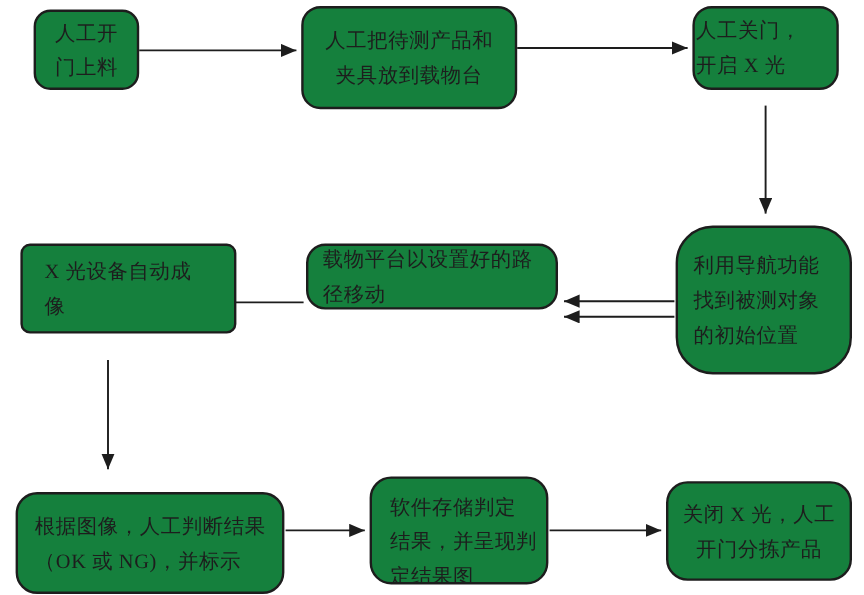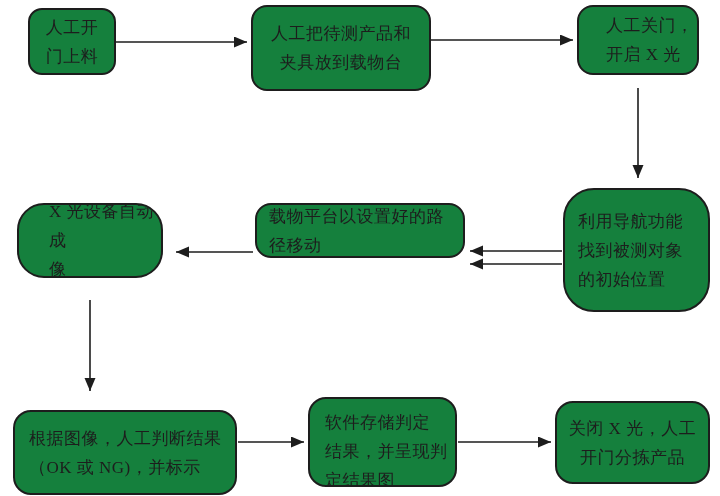--- a/index.html
+++ b/index.html
@@ -39,24 +39,24 @@
     font-size: 17px;
     line-height: 29px;
     letter-spacing: 0.5px;
   }
   .node.align-center { align-items: center; text-align: center; }
   .node.align-left   { align-items: flex-start; text-align: left; }
 
   
   .n-open-door-load   { left: 28px;  top: 8px;   width: 88px;  height: 67px;  border-radius: 14px; }
   .n-place-product    { left: 251px; top: 5px;   width: 180px; height: 86px;  border-radius: 16px; }
-  .n-close-door-xray  { left: 577px; top: 5px;   width: 122px; height: 70px;  border-radius: 16px; padding-left: 27px; }
+  .n-close-door-xray  { left: 577px; top: 5px;   width: 122px; height: 70px;  border-radius: 16px; padding-left: 1px; }
   .n-navigate         { left: 563px; top: 188px; width: 147px; height: 124px; border-radius: 31px; padding-left: 13px; }
   .n-platform-move    { left: 255px; top: 203px; width: 210px; height: 55px;  border-radius: 16px; padding-left: 12px; }
-  .n-xray-imaging     { left: 17px;  top: 203px; width: 146px; height: 75px;  border-radius: 27px; padding-left: 30px; }
+  .n-xray-imaging     { left: 17px;  top: 203px; width: 180px; height: 75px;  border-radius: 8px; padding-left: 18px; }
   .n-manual-judge     { left: 13px;  top: 410px; width: 224px; height: 85px;  border-radius: 18px; padding-left: 14px; }
   .n-software-store   { left: 308px; top: 397px; width: 149px; height: 90px;  border-radius: 18px; padding-left: 15px; padding-top: 9px; justify-content: flex-start; }
   .n-close-xray-sort  { left: 555px; top: 401px; width: 155px; height: 83px;  border-radius: 18px; justify-content: center; }
 </style>
 </head>
 <body>
 
 <div class="canvas">
 
   <svg class="edges-layer" viewBox="0 0 720 496" xmlns="http://www.w3.org/2000/svg">

